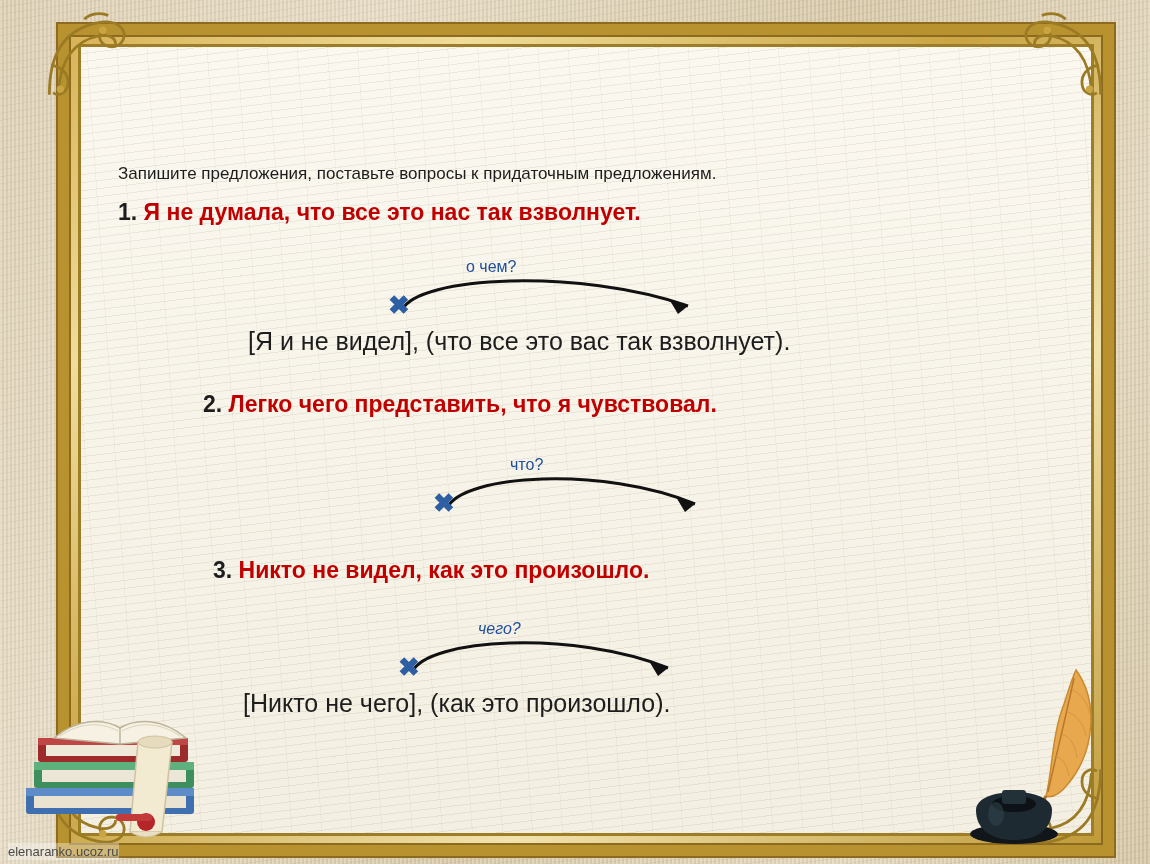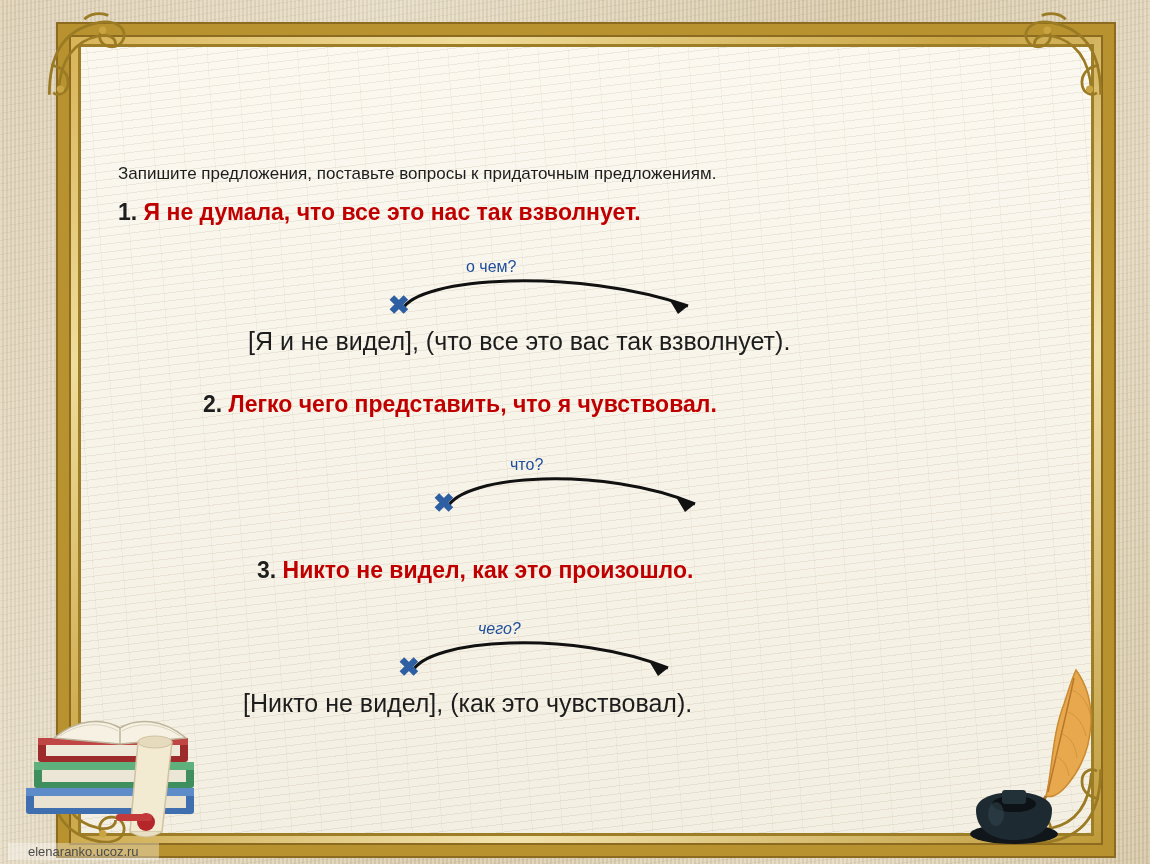--- a/index.html
+++ b/index.html
@@ -90,21 +90,21 @@
     font-family: "Liberation Sans", sans-serif;
     font-weight: bold;
     font-size: 23px;
     color: #c00000;
     white-space: nowrap;
     text-align: center;
   }
   .task .num { color: #1d1d1d; font-weight: bold; }
   .task.t1 { left: 30px; top: 155px; }
   .task.t2 { left: 115px; top: 347px; }
-  .task.t3 { left: 125px; top: 513px; margin-left: 44px; }
+  .task.t3 { left: 125px; top: 513px; }
 
   .scheme {
     position: absolute;
     font-family: "Liberation Sans", sans-serif;
     font-size: 25px;
     color: #1d1d1d;
     white-space: nowrap;
   }
   .scheme.s1 { left: 160px; top: 283px; }
   .scheme.s2 { left: 130px; top: 440px; }
@@ -151,21 +151,21 @@
     width: 170px; height: 180px;
     pointer-events: none;
   }
   .footer-url {
     position: absolute;
     left: 8px; bottom: 4px;
     font-family: "Liberation Sans", sans-serif;
     font-size: 13px;
     color: #4a4a4a;
     background: rgba(255,255,255,0.35);
-    padding: 1px 20px;
+    padding: 1px 0;
   }
 </style>
 </head>
 <body>
 
 <div class="slide">
   <div class="texture"></div>
 
   <div class="frame-outer">
     <div class="frame-inner">
@@ -260,21 +260,21 @@
 
     <div class="arrowgrp a3">
       <svg width="300" height="100" viewBox="0 0 300 100">
         <path d="M14,48 C30,14 175,6 270,44" fill="none" stroke="#111111" stroke-width="3"></path>
         <path d="M270,44 L251,37 L260,52 Z" fill="#111111"></path>
       </svg>
       <span class="qlabel">чего?</span>
       <span class="xmark">✖</span>
     </div>
 
-    <div class="scheme s3">[Никто  не видел], (как это чувствовал).</div>
+    <div class="scheme s3">[Никто  не чего], (как это произошло).</div>
 
   </div>
 
   <div class="still-life">
     <svg viewBox="0 0 300 200" width="300" height="200">
 
       <g>
         <rect x="6" y="142" width="168" height="26" rx="3" fill="#3f6fae"></rect>
         <rect x="6" y="142" width="168" height="8" fill="#5d8cc9"></rect>
         <rect x="14" y="150" width="152" height="12" fill="#eae3d2"></rect>

